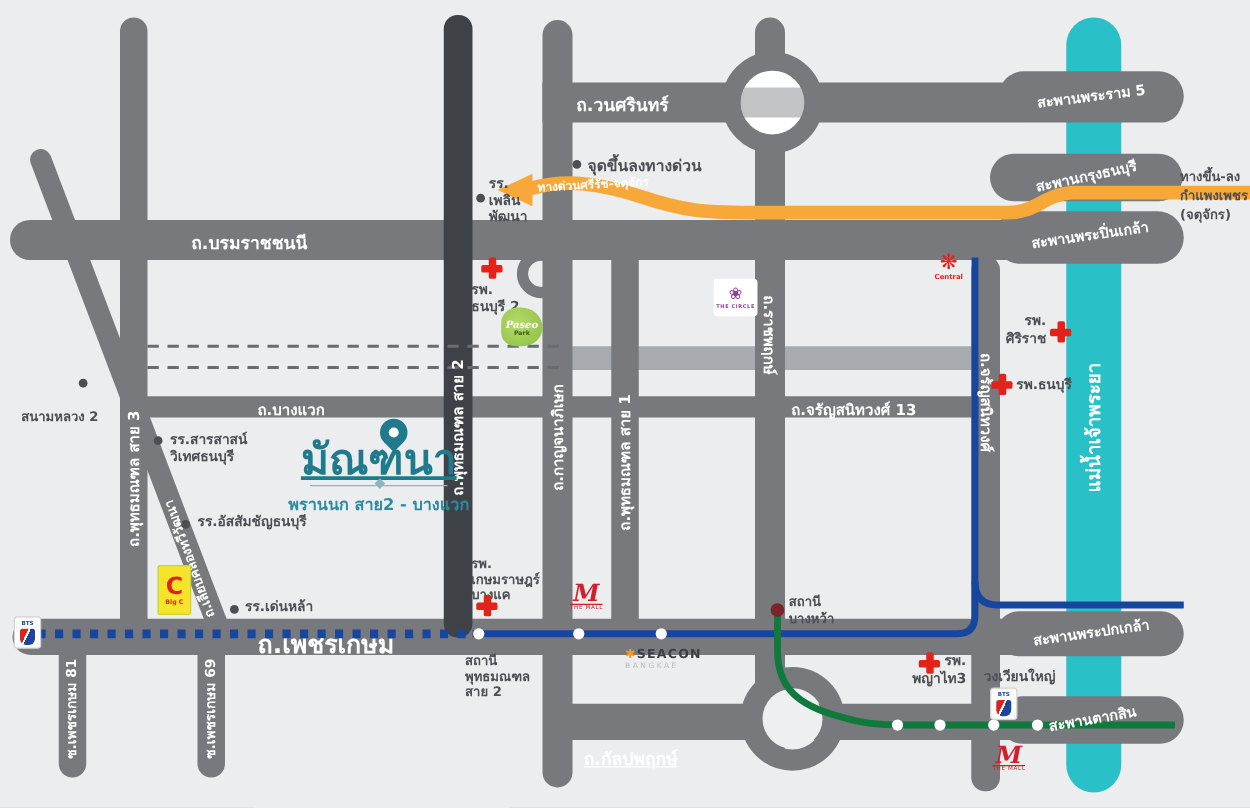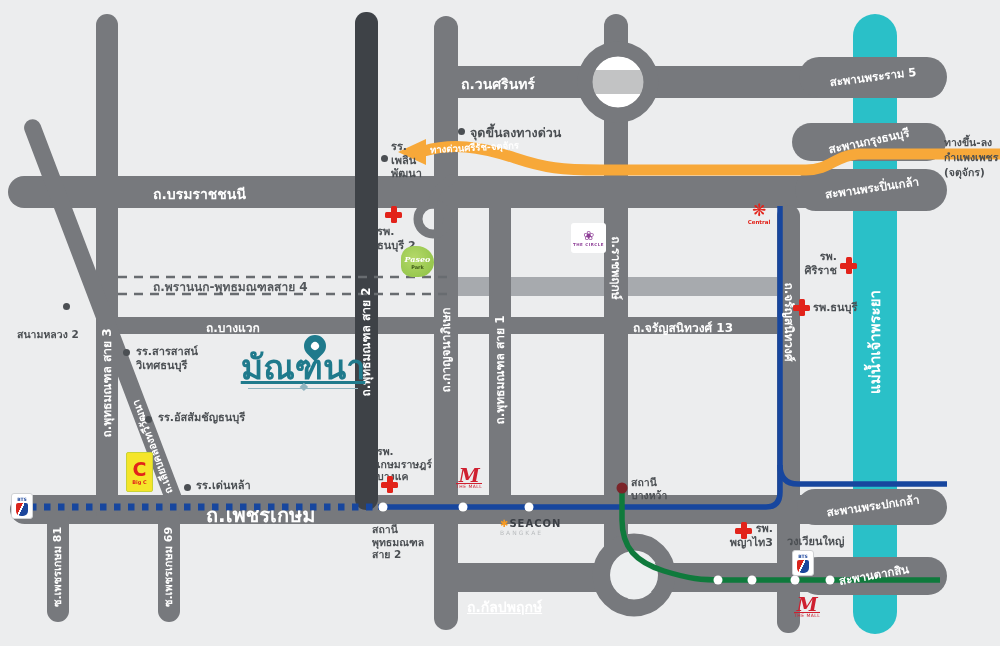--- a/index.html
+++ b/index.html
@@ -94,21 +94,20 @@
     <circle cx="529" cy="507" r="4.5" fill="#ffffff"></circle>
     <circle cx="718" cy="580" r="4.5" fill="#ffffff"></circle>
     <circle cx="752" cy="580" r="4.5" fill="#ffffff"></circle>
     <circle cx="795" cy="580" r="4.5" fill="#ffffff"></circle>
     <circle cx="830" cy="580" r="4.5" fill="#ffffff"></circle>
     <circle cx="622" cy="488" r="5.5" fill="#7b2429"></circle>
   </svg>
 
   <div class="rl" style="left:461px;top:73px;font-size:14px;">ถ.วนศรินทร์</div>
   <div class="rl" style="left:153px;top:183px;font-size:14px;">ถ.บรมราชชนนี</div>
-  <div class="rl" style="left:153px;top:277px;font-size:12px;color:#54585c;">ถ.พรานนก-พุทธมณฑลสาย 4</div>
   <div class="rl" style="left:206px;top:318px;font-size:12px;">ถ.บางแวก</div>
   <div class="rl" style="left:633px;top:318px;font-size:12px;">ถ.จรัญสนิทวงศ์ 13</div>
   <div class="rl" style="left:206px;top:499px;font-size:20px;">ถ.เพชรเกษม</div>
   <div class="rl" style="left:467px;top:596px;font-size:14px;text-decoration:underline;">ถ.กัลปพฤกษ์</div>
 
   <div class="vl" style="left:15px;top:375px;width:184px;transform:rotate(-90deg);">ถ.พุทธมณฑล สาย 3</div>
   <div class="vl" style="left:274px;top:334px;width:184px;transform:rotate(-90deg);">ถ.พุทธมณฑล สาย 2</div>
   <div class="vl" style="left:351px;top:342px;width:190px;transform:rotate(-90deg);">ถ.กาญจนาภิเษก</div>
   <div class="vl" style="left:410px;top:362px;width:180px;transform:rotate(-90deg);">ถ.พุทธมณฑล สาย 1</div>
   <div class="vl" style="left:563px;top:260px;width:105px;transform:rotate(90deg);">ถ.ราชพฤกษ์</div>
@@ -239,14 +238,15 @@
     <span class="emb"></span>
   </div>
   <div class="transitbox" style="left:792px;top:550px;">
     <span class="tlabel">BTS</span>
     <span class="emb"></span>
   </div>
 
   <span class="pin" style="left:304px;top:335px;"></span>
   <div class="brandname" style="left:233px;top:340px;width:140px;text-decoration:underline;">มัณฑนา</div>
   <div class="divider" style="left:248px;top:388px;width:110px;"></div>
+  <div class="brandsub" style="left:228px;top:393px;width:150px;">พรานนก สาย2 - บางแวก</div>
 
 </div>
 
 </body></html>

